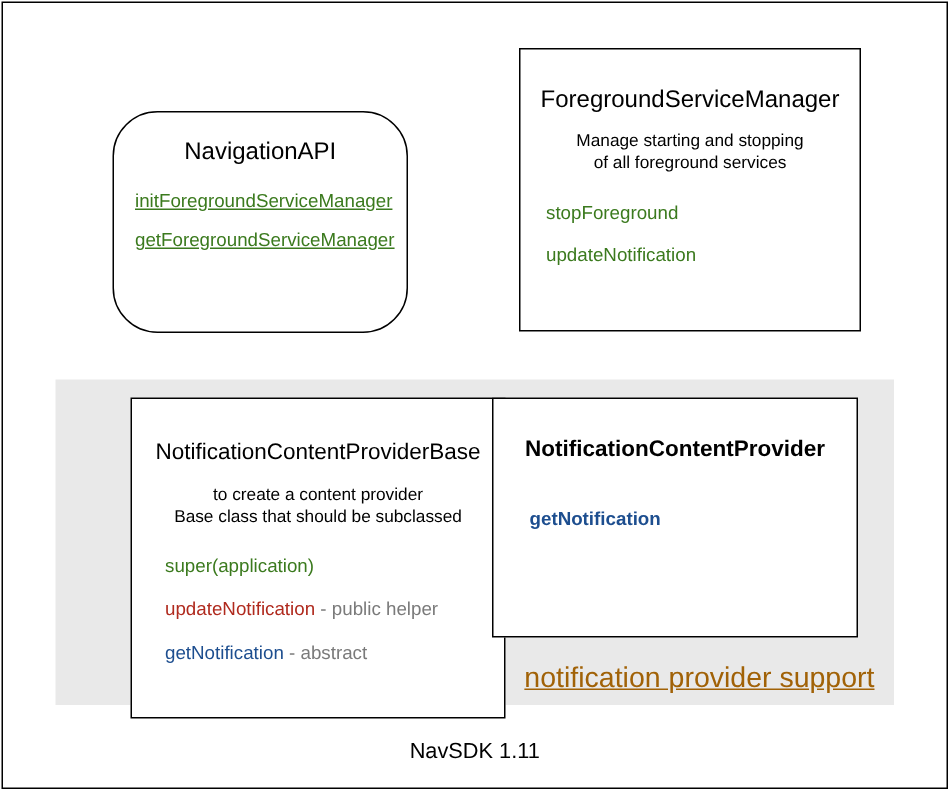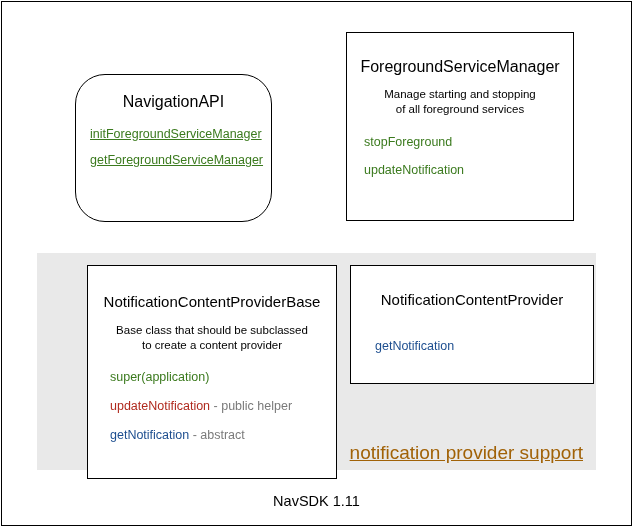--- a/index.html
+++ b/index.html
@@ -82,21 +82,21 @@
     white-space: nowrap;
     text-decoration: underline;
   }
 
   #box-ncpb                  { left: 51px;  top: 265px; width: 250px; height: 214px; margin-left: 36px; }
   #box-ncpb .box-title   { margin-top: 26px; }
   #box-ncpb .box-desc    { margin-top: 12px; }
   #box-ncpb .methods     { margin-top: 17px; padding-left: 22px; }
   #box-ncpb .method-line { margin-bottom: 14px; }
 
-  #box-ncp                   { left: 350px; top: 265px; width: 244px; height: 119px; }
+  #box-ncp                   { left: 328px; top: 265px; width: 244px; height: 160px; font-weight: bold; }
   #box-ncp .box-title   { margin-top: 24px; }
   #box-ncp .box-desc    { margin-top: 11px; }
   #box-ncp .methods     { margin-top: 30px; padding-left: 24px; }
 
   .footer {
     position: absolute;
     left: 0; right: 0;
     top: 493px;
     text-align: center;
     font-size: 14.5px;
@@ -131,22 +131,22 @@
     </div>
   </div>
 
   <div class="panel">
     <div class="panel-label">notification provider support</div>
   </div>
 
   <div class="classbox" id="box-ncpb">
     <div class="box-title small">NotificationContentProviderBase</div>
     <div class="box-desc">
+      <div>to create a content provider</div>
       <div>Base class that should be subclassed</div>
-      <div>to create a content provider</div>
     </div>
     <div class="methods">
       <div class="method-line"><span class="m-green">super(application)</span><span class="m-anno"></span></div>
       <div class="method-line"><span class="m-red">updateNotification</span><span class="m-anno"> - public helper</span></div>
       <div class="method-line"><span class="m-blue">getNotification</span><span class="m-anno"> - abstract</span></div>
     </div>
   </div>
 
   <div class="classbox" id="box-ncp">
     <div class="box-title small">NotificationContentProvider</div>

